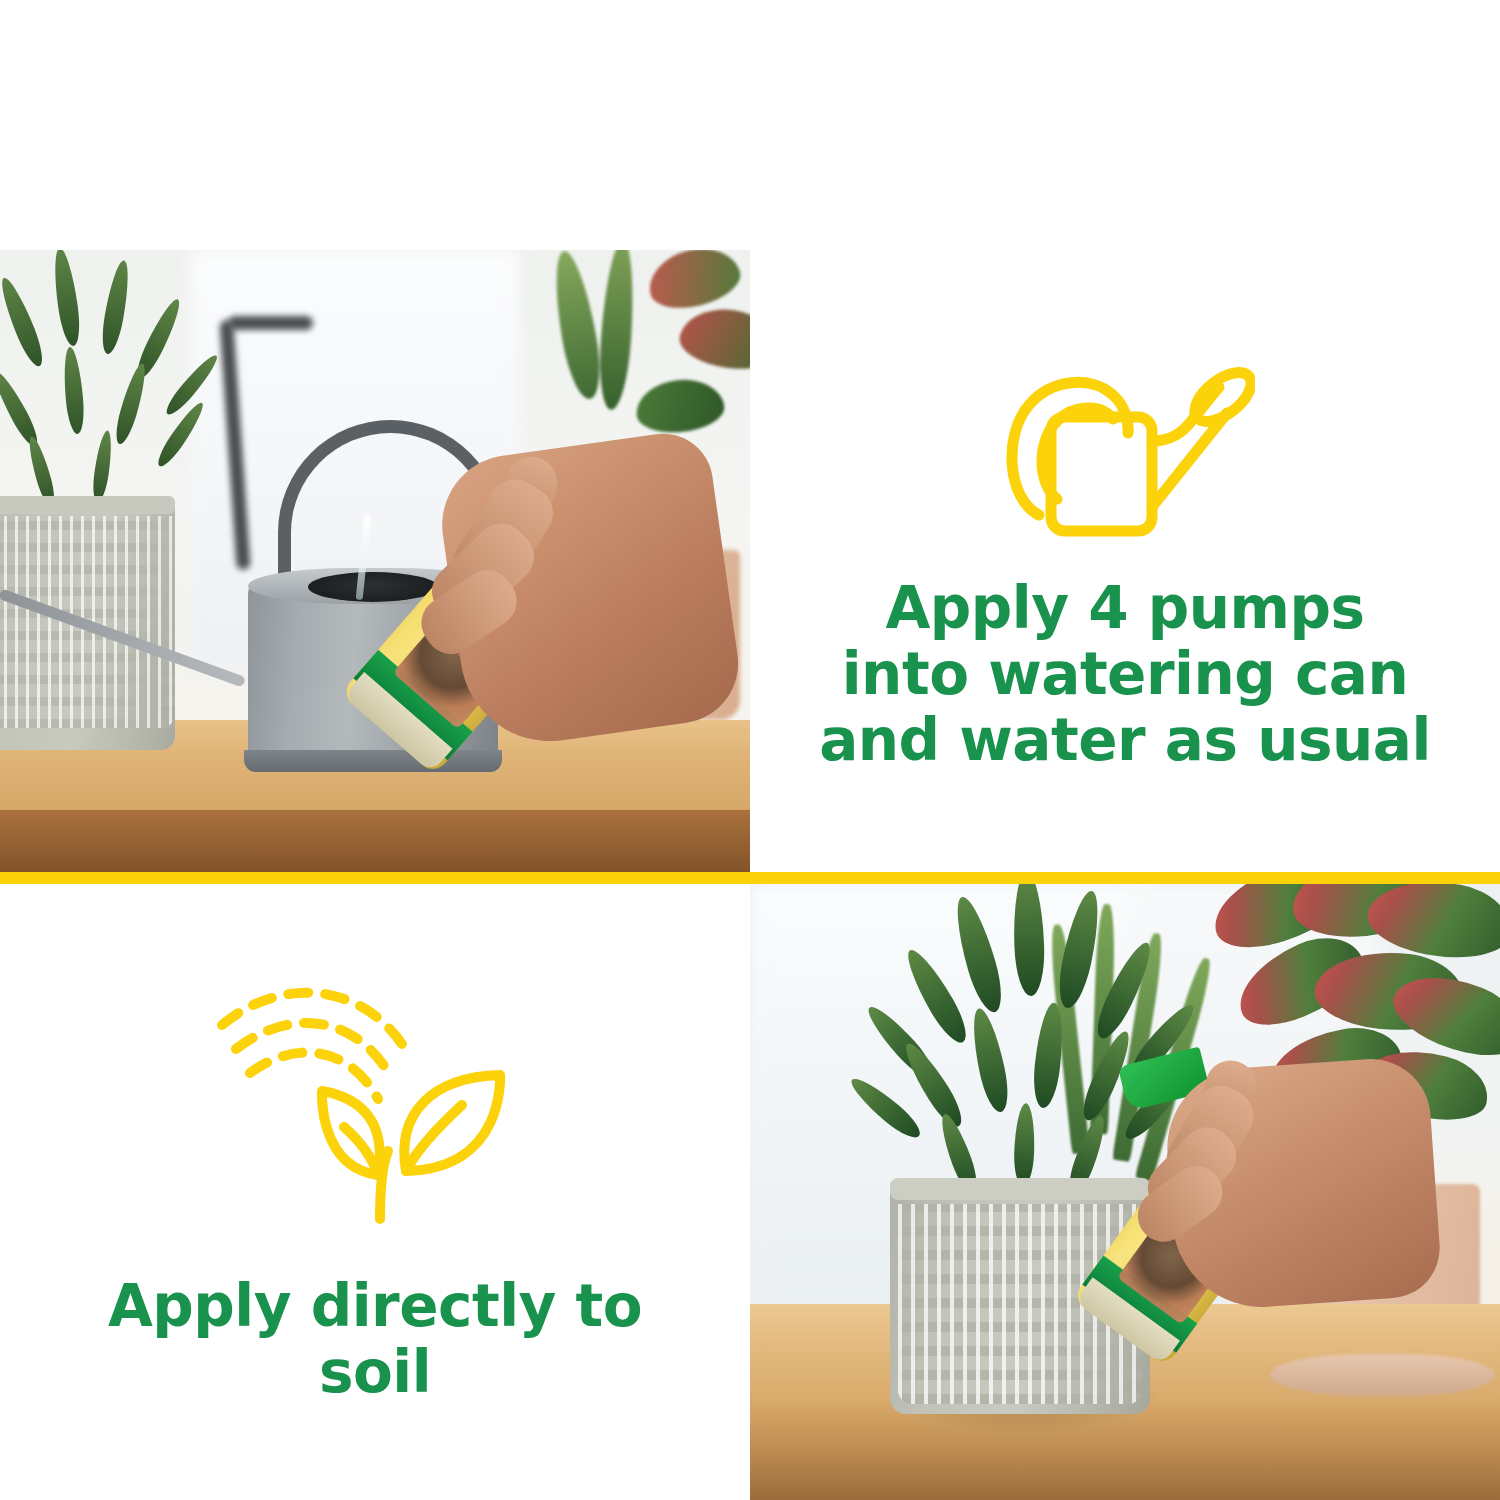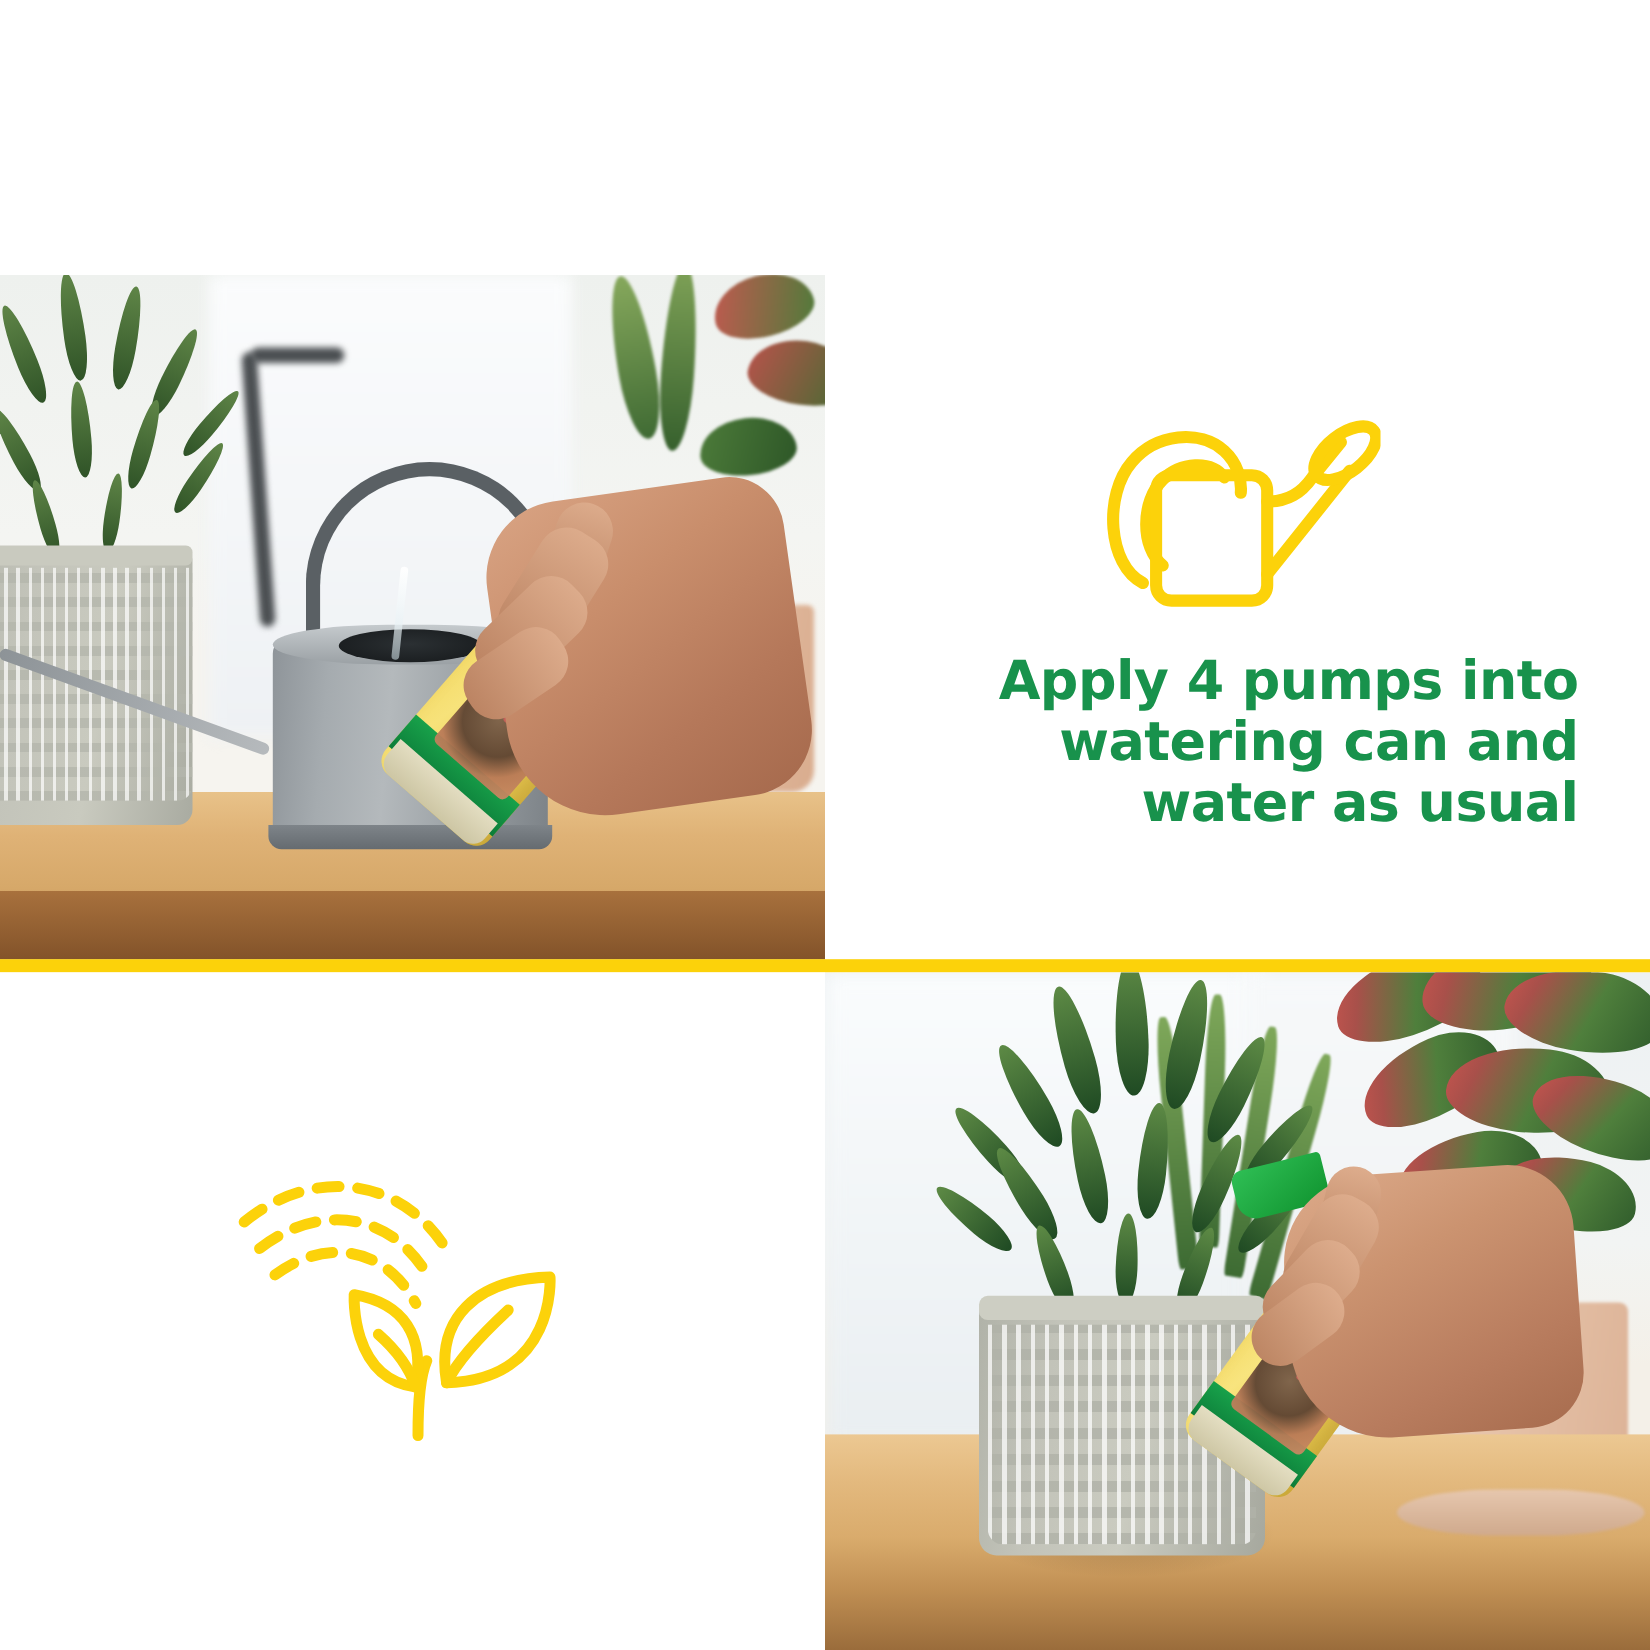--- a/index.html
+++ b/index.html
@@ -45,21 +45,21 @@
     display:flex; flex-direction:column; align-items:center; justify-content:center;
   }
   .panel-caption{
     color:#18924C;
     font-weight:bold;
     text-align:center;
     line-height:1.14;
     font-family:"DejaVu Sans","Liberation Sans",sans-serif;
     letter-spacing:-0.5px;
   }
-  .cap-tr{ font-size:49px; width:620px; margin-top:32px;text-align:right; }
+  .cap-tr{ font-size:58px; width:620px; margin-top:32px; }
   .cap-bl{ font-size:58px; width:560px; margin-top:40px; }
 
   .icon-wrap{ display:block; }
 
   
   .photo{ position:absolute; inset:0; }
   .ph1{
     background:
       linear-gradient(180deg,#eef1ee 0%, #f4f5f2 38%, #f6f4ef 55%, #f6f4ef 100%);
   }
@@ -504,20 +504,21 @@
 
           <path d="M170 240 C170 206 172 186 178 172"></path>
 
           <path d="M112 112 C112 112 108 188 168 196 C176 150 158 120 112 112 Z"></path>
           <path d="M134 148 C150 162 162 178 168 196"></path>
 
           <path d="M290 96 C290 96 296 190 196 192 C186 134 222 98 290 96 Z"></path>
           <path d="M252 126 C226 150 206 172 196 192"></path>
         </svg>
       </div>
+      <div class="panel-caption cap-bl">Apply directly to soil</div>
     </div>
   </div>
 
   <div class="q q-br">
     <div class="photo ph2">
       <div class="window"></div>
       <div class="wall"></div>
 
       <div class="snake">
         <i style="left:10px;  top:40px;  transform:rotate(-6deg);"></i>

